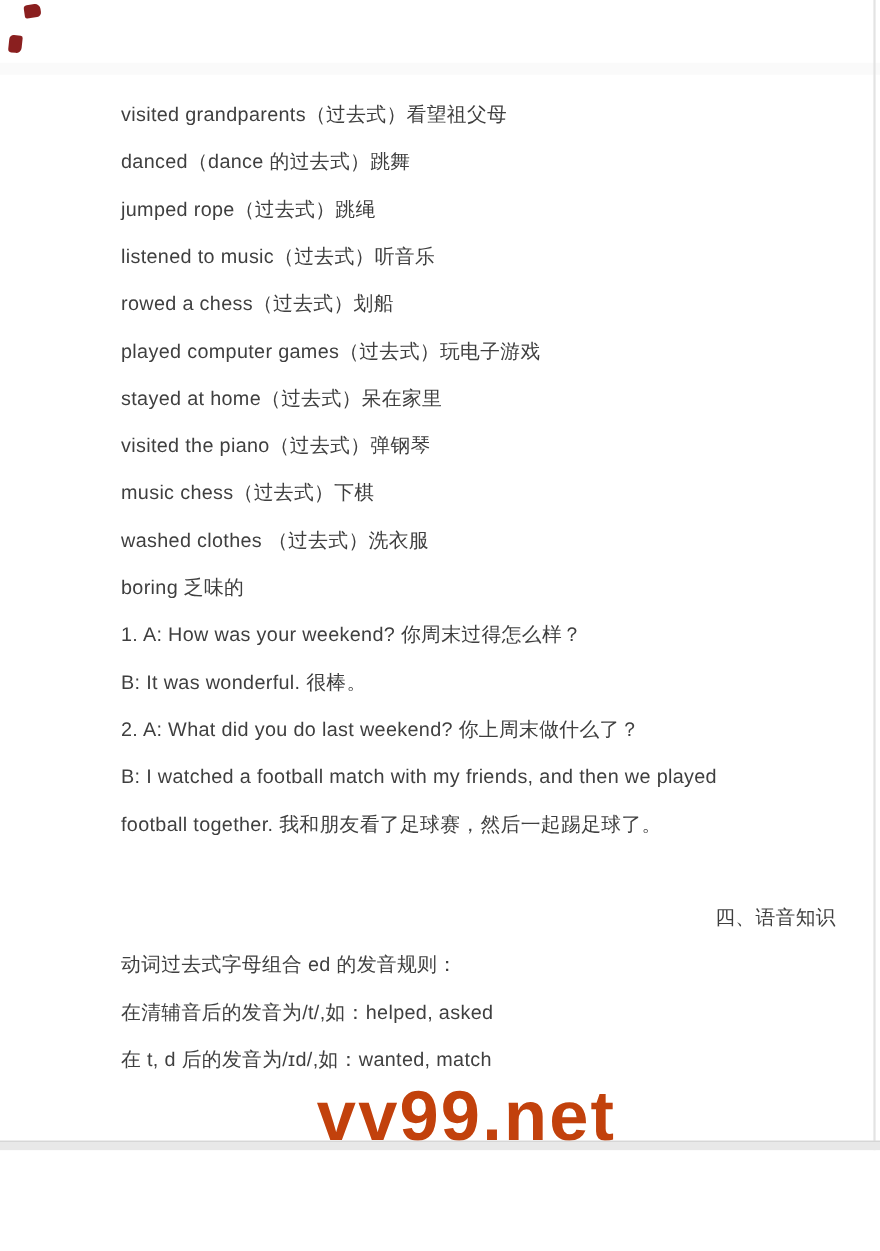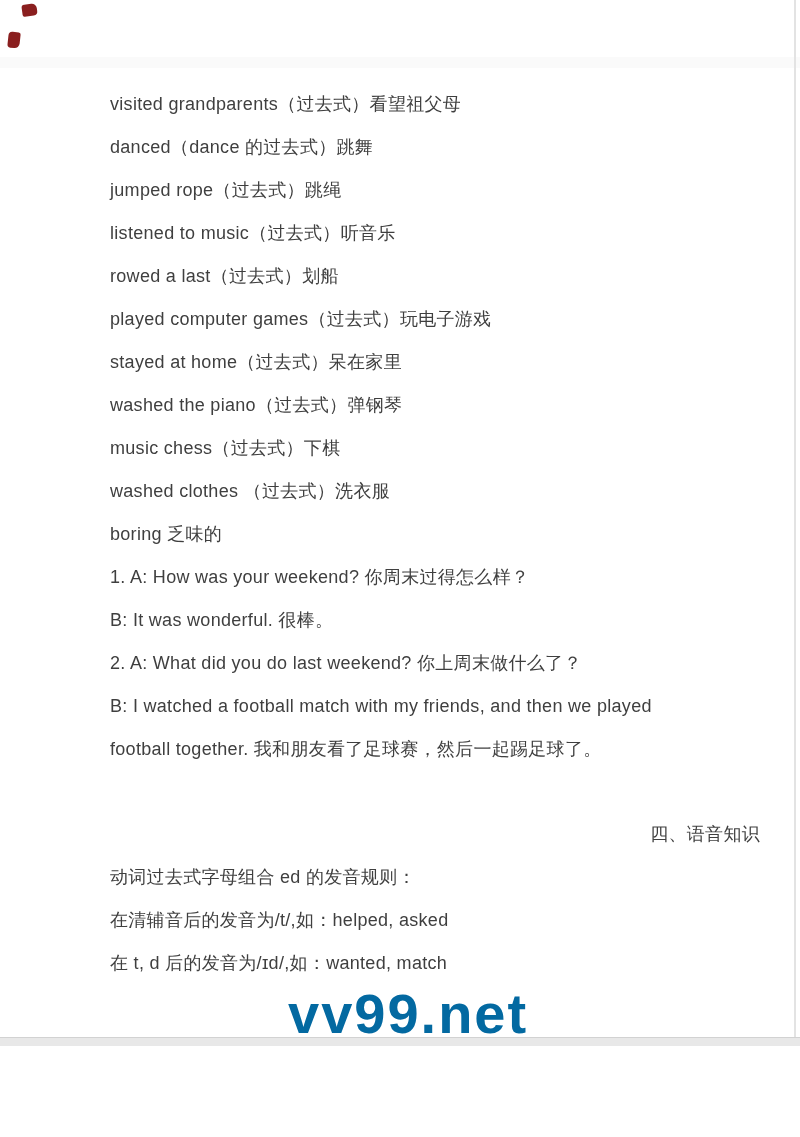--- a/index.html
+++ b/index.html
@@ -69,25 +69,25 @@
     white-space: nowrap;
   }
   .line.gap {
     margin-top: 42px;
     text-align: right;
   }
   .watermark {
     position: absolute;
     left: 288px;
     top: 972px;
-    font-size: 56px;
+    font-size: 64px;
     line-height: 84px;
     font-weight: bold;
     letter-spacing: 2px;
-    color: #0369a1;
+    color: #c2410c;
     user-select: none;
   }
   .bottom-bar {
     position: absolute;
     left: 0;
     bottom: 0;
     width: 100%;
     height: 8px;
     background: #e8e8e8;
     border-top: 1px solid #d2d2d2;
@@ -102,24 +102,24 @@
   <div class="top-band"></div>
 
   <div class="red-mark-1"></div>
   <div class="red-mark-2"></div>
 
   <div class="content">
       <div class="line">visited grandparents（过去式）看望祖父母</div>
       <div class="line">danced（dance 的过去式）跳舞</div>
       <div class="line">jumped rope（过去式）跳绳</div>
       <div class="line">listened to music（过去式）听音乐</div>
-      <div class="line">rowed a last（过去式）划船</div>
+      <div class="line">rowed a chess（过去式）划船</div>
       <div class="line">played computer games（过去式）玩电子游戏</div>
       <div class="line">stayed at home（过去式）呆在家里</div>
-      <div class="line">washed the piano（过去式）弹钢琴</div>
+      <div class="line">visited the piano（过去式）弹钢琴</div>
       <div class="line">music chess（过去式）下棋</div>
       <div class="line">washed clothes （过去式）洗衣服</div>
       <div class="line">boring 乏味的</div>
       <div class="line">1. A: How was your weekend? 你周末过得怎么样？</div>
       <div class="line">B: It was wonderful. 很棒。</div>
       <div class="line">2. A: What did you do last weekend? 你上周末做什么了？</div>
       <div class="line">B: I watched a football match with my friends, and then we played</div>
       <div class="line">football together. 我和朋友看了足球赛，然后一起踢足球了。</div>
       <div class="line gap">四、语音知识</div>
       <div class="line">动词过去式字母组合 ed 的发音规则：</div>

